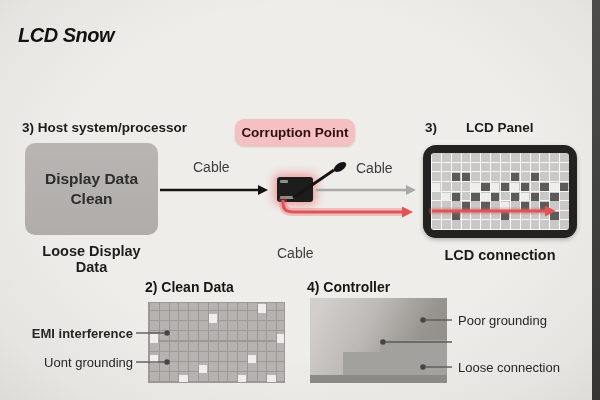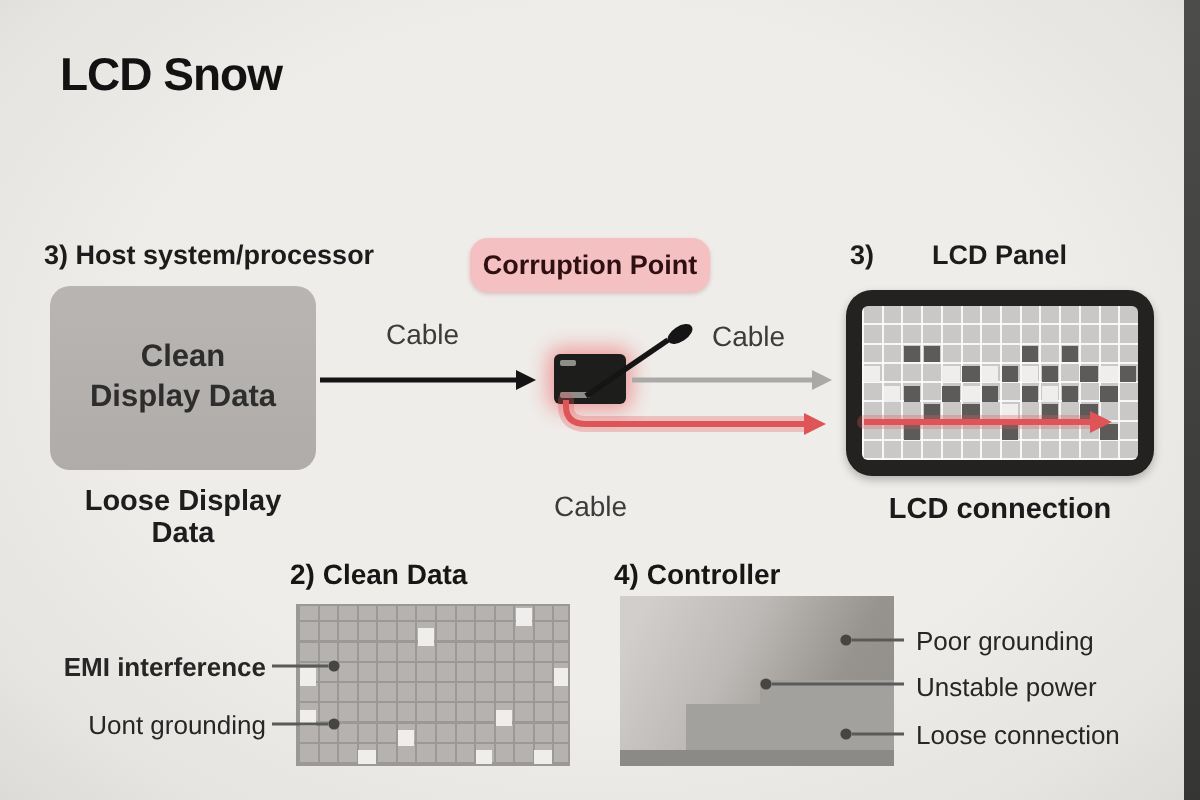--- a/index.html
+++ b/index.html
@@ -3,21 +3,21 @@
 <meta charset="utf-8">
 <style>
   html,body{margin:0;padding:0;background:#dcdad7;}
   #stage{
     position:relative;width:600px;height:400px;overflow:hidden;
     background:radial-gradient(ellipse at 50% 45%, #efedea 55%, #e6e4e1 85%, #dddbd8 100%);
     font-family:"Liberation Sans","DejaVu Sans",sans-serif;
     color:#161616;
   }
   .abs{position:absolute;}
-  #title{left:30px;top:24px;font-size:23px;font-weight:bold;letter-spacing:-0.5px;color:#121212;}
+  #title{left:18px;top:24px;font-size:20px;font-weight:bold;letter-spacing:-0.5px;color:#121212;font-style:italic;}
   .step-label{font-size:13.5px;font-weight:bold;color:#1c1c1c;}
   #host-label{left:22px;top:120px;}
   #host-box{
     left:25px;top:143px;width:133px;height:92px;border-radius:10px;
     background:linear-gradient(180deg,#b8b5b2 0%,#afacaa 100%);
     display:flex;align-items:center;justify-content:center;text-align:center;
     font-size:15.5px;font-weight:bold;color:#2d2d2d;line-height:1.3;
   }
   #host-caption{left:25px;top:243px;width:133px;text-align:center;font-size:14.5px;font-weight:bold;color:#1d1d1d;}
   .cable-label{font-size:14px;color:#3c3c3c;}
@@ -83,22 +83,22 @@
 </head>
 <body>
 
 <div id="stage">
 
   <div class="abs" id="title">LCD Snow</div>
 
   <div class="abs step-label" id="host-label">3) Host system/processor</div>
   <div class="abs" id="host-box">
     <div>
+      <div>Display Data</div>
       <div>Clean</div>
-      <div>Display Data</div>
     </div>
   </div>
   <div class="abs" id="host-caption">Loose Display Data</div>
 
   <div class="abs cable-label" id="cable-left">Cable</div>
   <div class="abs cable-label" id="cable-right">Cable</div>
   <div class="abs cable-label" id="cable-bottom">Cable</div>
 
   <div class="abs" id="corruption-badge">Corruption Point</div>
   <div class="abs" id="connector">
@@ -162,21 +162,20 @@
   <div class="abs callout-label" id="callout-uont">Uont grounding</div>
 
   <div class="abs" id="sec4-heading">4) Controller</div>
   <div class="abs" id="grad-box">
     <svg width="137" height="85">
       <polygon points="33,77 33,54 70,54 70,42 137,42 137,77" fill="#a3a19e"></polygon>
       <rect x="0" y="77" width="137" height="8" fill="#8c8a87"></rect>
     </svg>
   </div>
   <div class="abs callout-label" id="callout-poor">Poor grounding</div>
-  <div class="abs callout-label" id="callout-unstable">Unstable power</div>
   <div class="abs callout-label" id="callout-loose">Loose connection</div>
 
   <div class="abs" id="right-bar"></div>
 
   <svg id="overlay">
     <defs>
       <marker id="mBlack" markerUnits="userSpaceOnUse" markerWidth="11" markerHeight="11" refX="0" refY="5" orient="auto">
         <path d="M0,0 L10,5 L0,10 z" fill="#141414"></path>
       </marker>
       <marker id="mGray" markerUnits="userSpaceOnUse" markerWidth="11" markerHeight="11" refX="0" refY="5" orient="auto">

